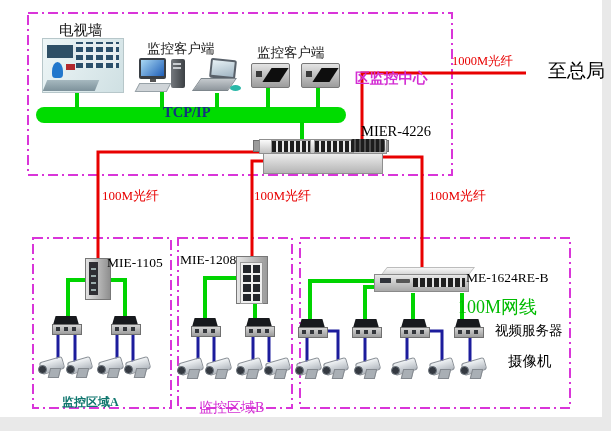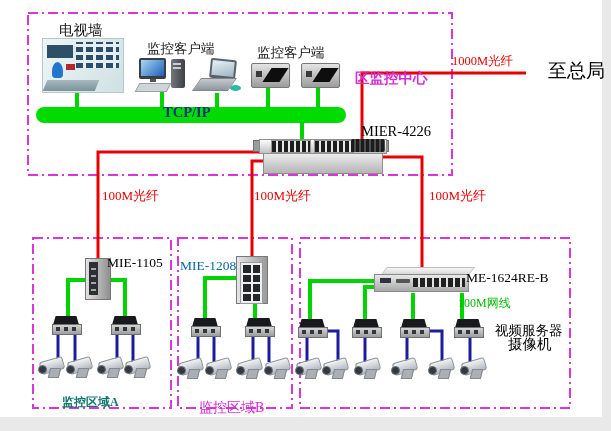--- a/index.html
+++ b/index.html
@@ -363,22 +363,22 @@
   <div class="lbl" style="left:452px;top:54px;font-size:12.5px;color:#e80000;">1000M光纤</div>
   <div class="lbl" style="left:548px;top:60px;font-size:19px;color:#000;">至总局</div>
   <div class="lbl" style="left:163px;top:104px;font-size:14.5px;font-weight:bold;color:#14317f;z-index:5;">TCP/IP</div>
   <div class="lbl" style="left:361px;top:123px;font-size:14.5px;color:#000;">MIER-4226</div>
 
   <div class="lbl" style="left:102px;top:189px;font-size:13px;color:#e80000;">100M光纤</div>
   <div class="lbl" style="left:254px;top:189px;font-size:13px;color:#e80000;">100M光纤</div>
   <div class="lbl" style="left:429px;top:189px;font-size:13px;color:#e80000;">100M光纤</div>
 
   <div class="lbl" style="left:107px;top:255px;font-size:13.5px;color:#000;">MIE-1105</div>
-  <div class="lbl" style="left:180px;top:258px;font-size:13.5px;color:#0369a1;">MIE-1208</div>
+  <div class="lbl" style="left:180px;top:252px;font-size:13.5px;color:#000000;">MIE-1208</div>
   <div class="lbl" style="left:466px;top:270px;font-size:13.5px;color:#000;">ME-1624RE-B</div>
-  <div class="lbl" style="left:458px;top:297px;font-size:12px;color:#00bb00;">100M网线</div>
+  <div class="lbl" style="left:458px;top:297px;font-size:18px;color:#00bb00;">100M网线</div>
   <div class="lbl" style="left:495px;top:323px;font-size:13.5px;color:#000;">视频服务器</div>
-  <div class="lbl" style="left:508px;top:336px;font-size:14.5px;color:#000;">摄像机</div>
+  <div class="lbl" style="left:508px;top:353px;font-size:14.5px;color:#000;">摄像机</div>
 
   <div class="lbl" style="left:62px;top:396px;font-size:12px;font-weight:bold;color:#0f766e;">监控区域A</div>
   <div class="lbl" style="left:199px;top:400px;font-size:14px;font-weight:normal;color:#d32ed3;">监控区域B</div>
 
 </div>
 
 </body></html>

